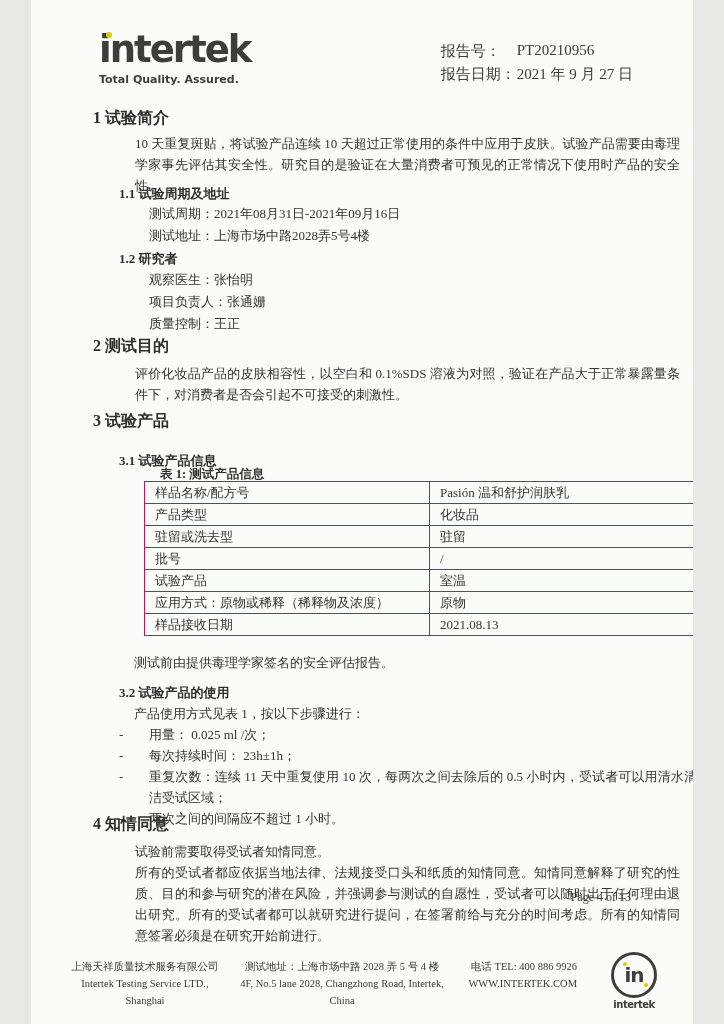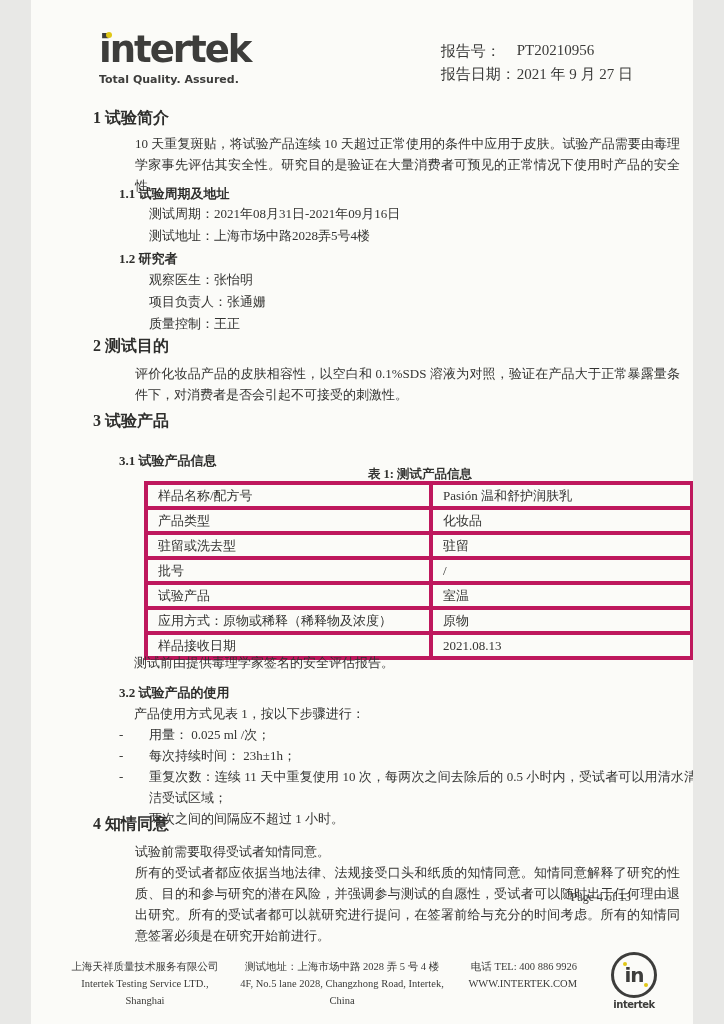--- a/index.html
+++ b/index.html
@@ -28,23 +28,23 @@
     font-weight:bold; font-size:11px; color:#3d3d3b; margin-top:2px; letter-spacing:0px;
   }
   .report-info { margin-top:12px; display:grid; grid-template-columns:76px auto; row-gap:3px; font-size:15px; color:#3a3a38; }
   
   .h1 { position:absolute; left:62px; font-weight:bold; font-size:16px; color:#2e2e2c; }
   .h2 { position:absolute; left:88px; font-weight:bold; font-size:13px; color:#2e2e2c; }
   .para { position:absolute; left:104px; width:545px; line-height:21px; text-align:justify; }
   .kv-lines { position:absolute; left:118px; line-height:22px; }
   .flush { left:103px; }
   
-  .tbl-title { position:absolute; left:115px; width:548px; text-align:center; font-weight:bold; font-size:12.5px; }
+  .tbl-title { position:absolute; left:129px; width:548px; text-align:left; font-weight:bold; font-size:12.5px; }
   table.info { position:absolute; left:113px; width:550px; border-collapse:collapse; font-size:13px; }
-  table.info td { border:4px solid #be185d; padding:2px 8px 2px 10px; height:20px; line-height:17px; }
+  table.info td { border:1px solid #be185d; padding:2px 8px 2px 10px; height:20px; line-height:17px; }
   table.info td.c1 { width:285px; }
   
   .bullets { position:absolute; left:88px; width:578px; }
   .bullet-row { display:flex; line-height:21px; }
   .bullet-dash { width:30px; flex:0 0 30px; }
   .bullet-text { flex:1; text-align:justify; }
   
   .page-num { position:absolute; right:62px; top:890px; font-size:12px; color:#3a3a38; }
   .footer { position:absolute; left:30px; right:112px; top:958px; display:flex; font-size:10.5px; color:#3a3a38; }
   .f-col { text-align:center; line-height:17px; }

